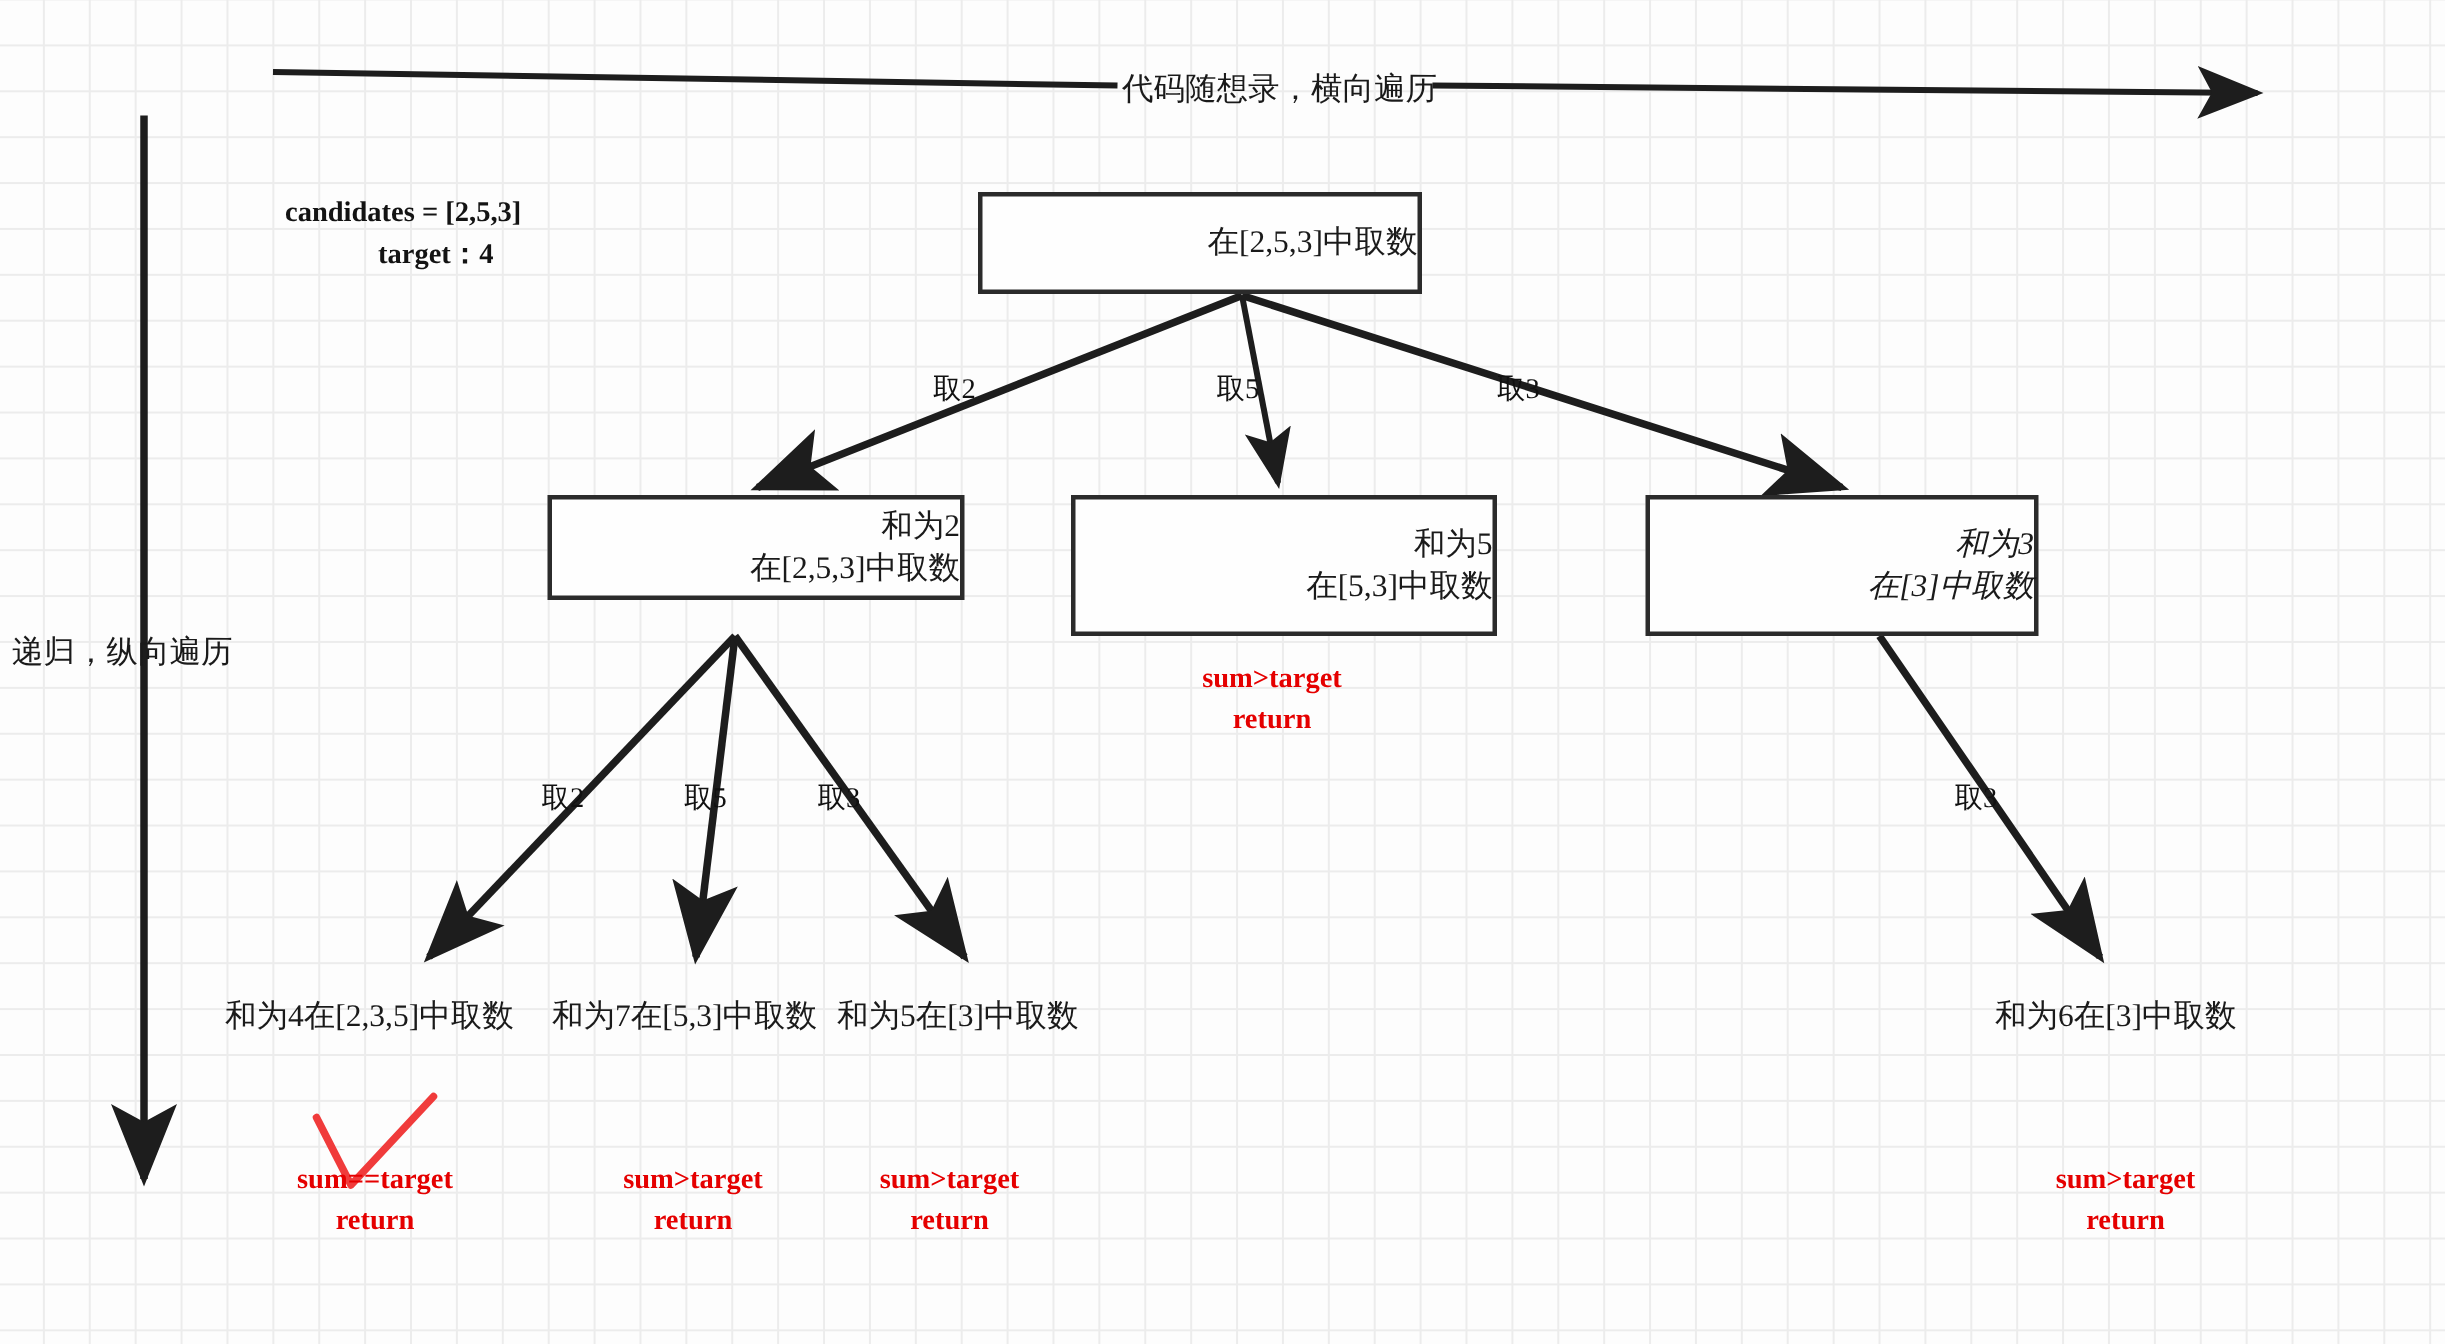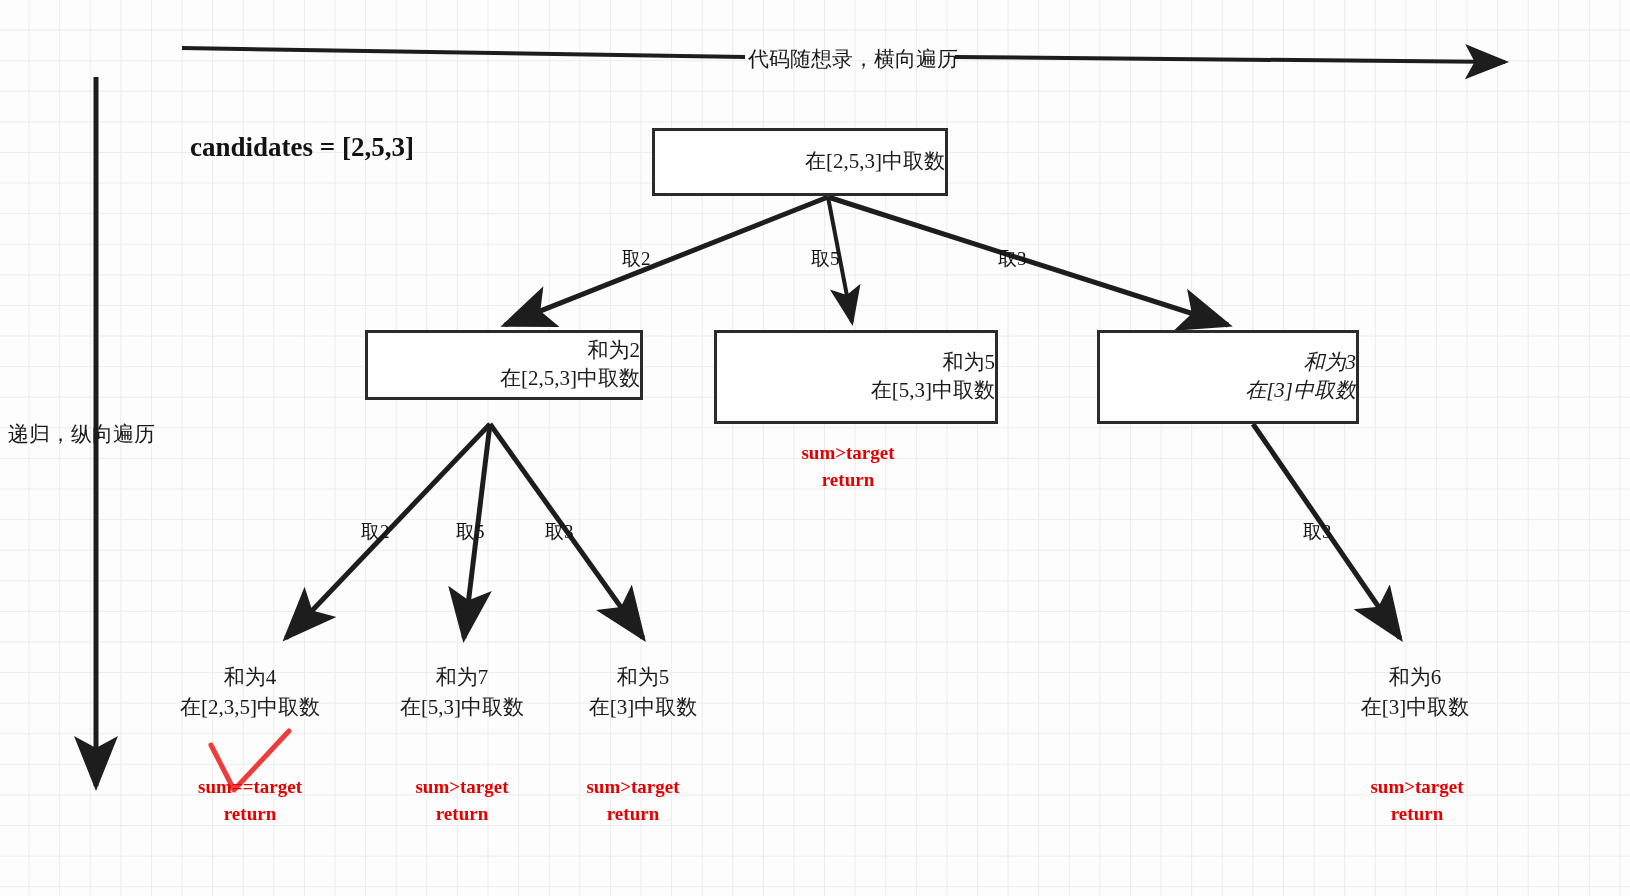--- a/index.html
+++ b/index.html
@@ -40,21 +40,21 @@
     align-items: flex-end;
     justify-content: center;
     font-family: "Liberation Serif", "DejaVu Serif", serif;
     font-size: 21px;
     color: #1a1a1a;
     line-height: 1.32;
   }
   .leaf-node {
     position: absolute;
     display: flex;
-    flex-direction: column;
+    flex-direction: row;
     align-items: center;
     justify-content: flex-start;
     font-family: "Liberation Serif", "DejaVu Serif", serif;
     font-size: 21px;
     color: #1a1a1a;
     line-height: 1.45;
     white-space: nowrap;
   }
   .edge-label {
     position: absolute;
@@ -77,21 +77,21 @@
     position: absolute;
     font-family: "Liberation Serif", "DejaVu Serif", serif;
     font-size: 21px;
     color: #1a1a1a;
     white-space: nowrap;
   }
   .param-block {
     position: absolute;
     font-family: "Liberation Serif", "DejaVu Serif", serif;
     font-weight: bold;
-    font-size: 27px;
+    font-size: 19px;
     color: #131313;
     line-height: 1.45;
     white-space: nowrap;
   }
   .param-line-2 {
     display: block;
     padding-left: 62px;
   }
   .logo {
     position: absolute;
@@ -179,20 +179,21 @@
       <polyline points="211,745 234,790 289,731" fill="none" stroke="#f03b3b" stroke-width="5" stroke-linecap="round" stroke-linejoin="round"></polyline>
     </g>
   </svg>
 
   <div class="axis-label" style="left:748px; top:45px;">代码随想录，横向遍历</div>
 
   <div class="axis-label" style="left:8px; top:420px;text-align:right;">递归，纵向遍历</div>
 
   <div class="param-block" style="left:190px; top:128px;">
     <span>candidates = [2,5,3]</span>
+    <span class="param-line-2">target：4</span>
   </div>
 
   <div class="node-box" style="left:652px; top:128px; width:296px; height:68px;">
     <span>在[2,5,3]中取数</span>
   </div>
 
   <div class="node-box" style="left:353px; top:330px; width:278px; height:70px;margin-left:12px;">
     <span>和为2</span>
     <span>在[2,5,3]中取数</span>
   </div>

